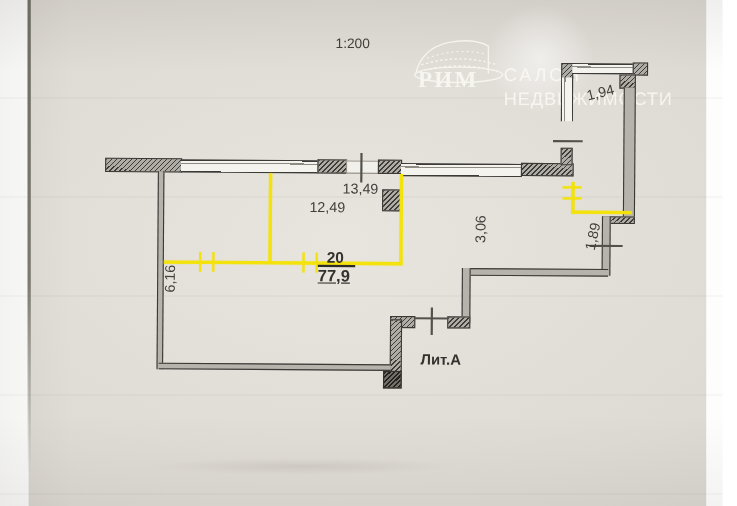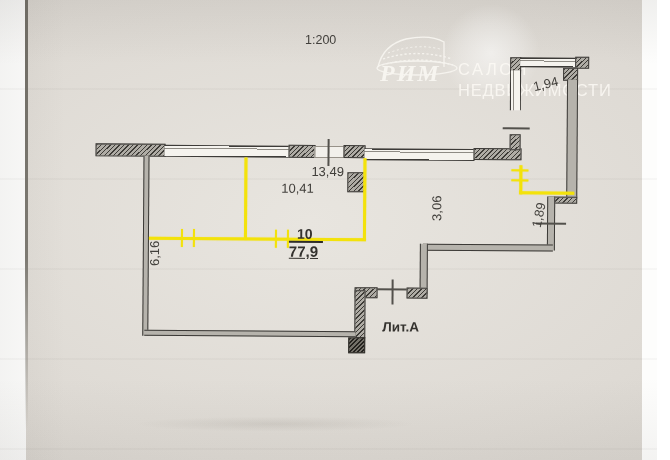--- a/index.html
+++ b/index.html
@@ -17,21 +17,21 @@
         background:repeating-linear-gradient(to bottom, rgba(0,0,0,0) 0 88px, rgba(70,65,58,0.035) 88px 90px);}
   .page-edge{position:absolute;left:25px;top:0;width:3px;height:430px;
         background:linear-gradient(to bottom,#6e6b63 0%, #7d7a72 60%, rgba(125,122,114,0) 100%);}
   .smudge{position:absolute;left:110px;top:415px;width:330px;height:18px;border-radius:50%;
         background:radial-gradient(closest-side, rgba(80,74,64,0.10), rgba(80,74,64,0) 85%);}
 
   
   .logo-circle{position:absolute;left:442px;top:4px;width:98px;height:98px;border-radius:50%;
         background:radial-gradient(closest-side, rgba(255,255,255,0.55), rgba(255,255,255,0.25) 60%, rgba(255,255,255,0) 100%);}
   .brand{position:absolute;color:#f7f5f0;font-family:"Liberation Serif", serif;
-        font-style:italic;font-weight:bold;font-size:24px;letter-spacing:2px;}
+        font-weight:bold;font-size:21px;letter-spacing:2px;}
   .tagline{position:absolute;color:rgba(252,250,245,0.82);font-size:16.5px;letter-spacing:2px;}
 
   
   .plan{position:absolute;inset:0;transform:rotate(0.4deg);transform-origin:50% 50%;}
   .el{position:absolute;box-sizing:border-box;}
   .wall-hatch{background:#aeaba4 repeating-linear-gradient(135deg, rgba(42,40,36,0.85) 0 1px, rgba(176,173,166,0.45) 1px 3.2px);
         border:1.3px solid #3b3936;}
   .wall-dark{background:#5a5750 repeating-linear-gradient(135deg, rgba(30,28,25,0.9) 0 1.4px, rgba(140,136,128,0.5) 1.4px 3px);
         border:1.4px solid #33312d;}
   .wall-h-thin{background:#b6b3ac;border-top:1.4px solid #3b3936;border-bottom:1.4px solid #3b3936;}
@@ -119,26 +119,26 @@
     <div class="el hl" style="left:181px;top:230px;width:2px;height:18px;"></div>
     <div class="el hl" style="left:193px;top:230px;width:2px;height:18px;"></div>
     <div class="el hl" style="left:275px;top:230px;width:2px;height:18px;"></div>
     <div class="el hl" style="left:287px;top:230px;width:2px;height:18px;"></div>
     <div class="el hl" style="left:519px;top:164px;width:3px;height:29px;"></div>
     <div class="el hl" style="left:519px;top:190px;width:55px;height:3px;"></div>
     <div class="el hl" style="left:511px;top:168px;width:17px;height:2px;"></div>
     <div class="el hl" style="left:511px;top:178px;width:17px;height:2px;"></div>
 
     <div class="lbl" style="left:311px;top:164px;">13,49</div>
-    <div class="lbl" style="left:281px;top:181px;">10,41</div>
+    <div class="lbl" style="left:281px;top:181px;">12,49</div>
     <div class="lbl rot90" style="left:424px;top:200px;">3,06</div>
     <div class="lbl rot90" style="left:142px;top:247px;">6,16</div>
     <div class="lbl" style="left:526px;top:206px;transform:rotate(-78deg);">1,89</div>
     <div class="lbl" style="left:532px;top:75px;transform:rotate(-14deg);">1,94</div>
 
-    <div class="lbl b" style="left:297px;top:226px;font-size:14px;">10</div>
+    <div class="lbl b" style="left:297px;top:226px;font-size:14px;">20</div>
     <div class="fracbar" style="left:289px;top:241px;width:34px;"></div>
     <div class="lbl b" style="left:289px;top:243px;font-size:15px;text-decoration:underline;">77,9</div>
 
     <div class="lbl b" style="left:383px;top:319px;font-size:13.5px;">Лит.А</div>
   </div>
 
 </div>
 
 </body></html>

